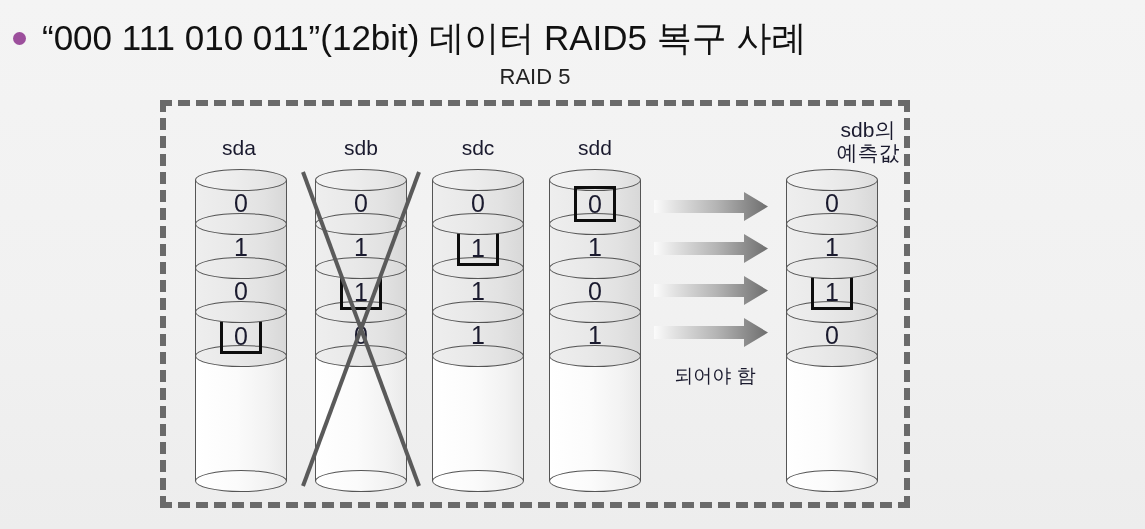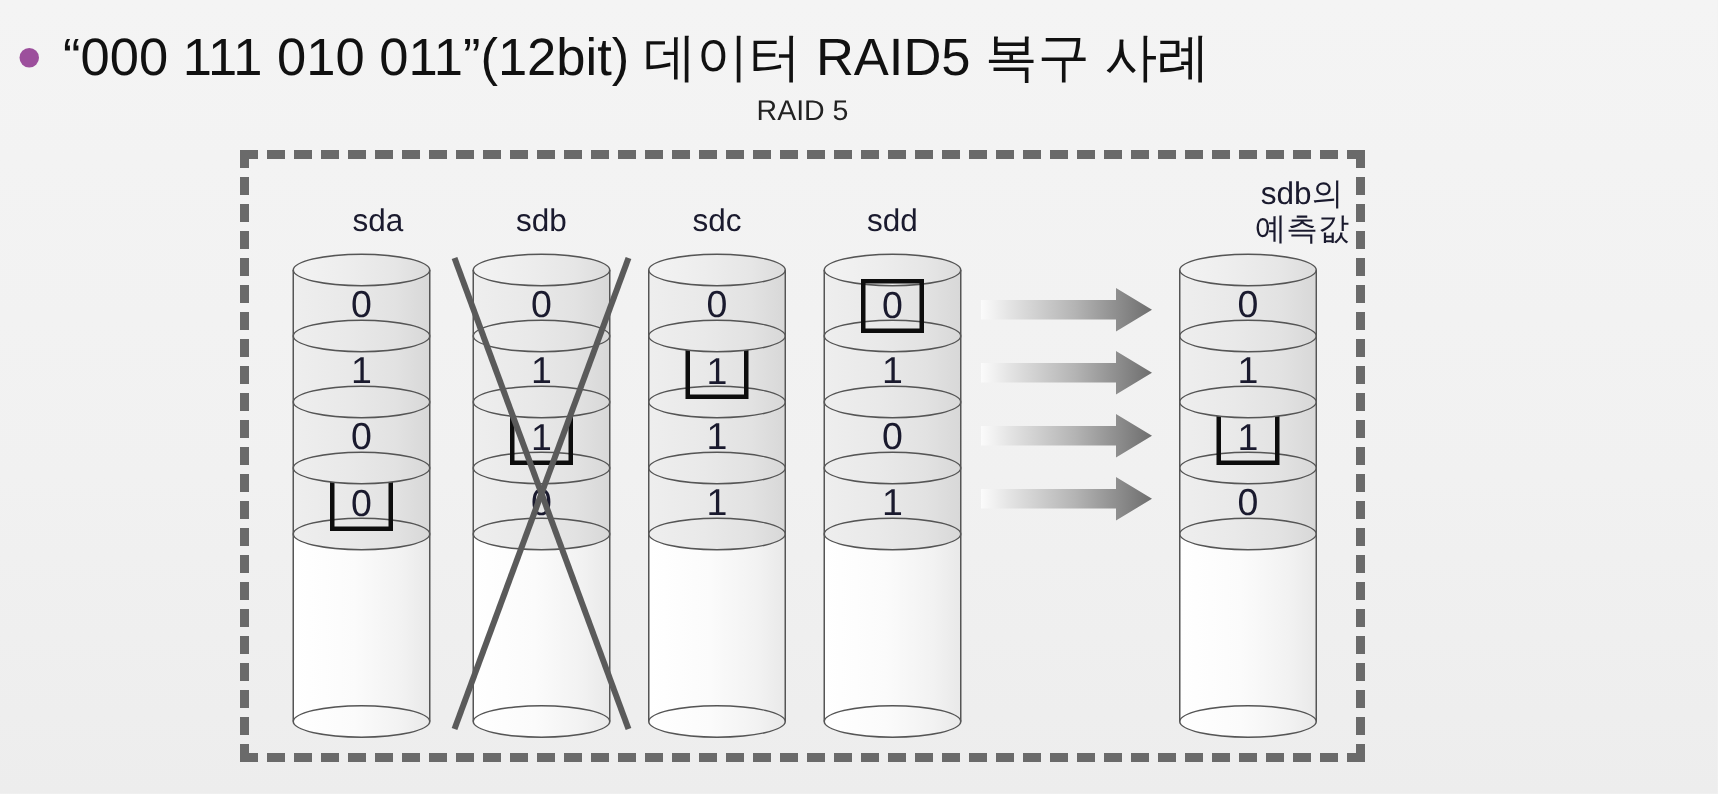--- a/index.html
+++ b/index.html
@@ -43,21 +43,21 @@
     font-weight: 400;
   }
 
   
   .sub-caption {
     position: absolute;
     left: 0;
     top: 64px;
     width: 1070px;
     text-align: center;
-    font-size: 19px;
+    font-size: 22px;
     color: #222;
   }
 
   
   .diagram-frame {
     position: absolute;
     left: 160px;
     top: 100px;
     width: 750px;
     height: 408px;
@@ -191,21 +191,21 @@
 <div class="title-row">
   <div class="bullet-dot"></div>
   <div class="title-text">“000 111 010 011”(12bit) 데이터 RAID5 복구 사례</div>
 </div>
 
 <div class="sub-caption">RAID 5</div>
 
 <div class="diagram-frame"></div>
 
 <div id="disk-layer">
-    <div class="disk-label" style="left: 206px; top: 136px;">
+    <div class="disk-label" style="left: 193px; top: 136px;">
       <div>sda</div>
     </div>
     <div class="cyl" style="left: 195px; top: 0px;">
       <div class="cyl-tail" style="top: 356px; height: 125px;"></div>
       <div class="cyl-tail-bottom" style="top: 470px;"></div>
       <div class="seg" style="top: 312px; z-index: 7;">
         <div class="seg-rect"></div>
         <div class="seg-ellipse"></div>
         <div class="seg-val boxed"><span>0</span></div>
       </div>
@@ -358,13 +358,14 @@
     <g fill="url(#agrad)">
       <path d="M2 8 L92 8 L92 0 L116 14.5 L92 29 L92 21 L2 21 Z"></path>
       <path d="M2 50 L92 50 L92 42 L116 56.5 L92 71 L92 63 L2 63 Z"></path>
       <path d="M2 92 L92 92 L92 84 L116 98.5 L92 113 L92 105 L2 105 Z"></path>
       <path d="M2 134 L92 134 L92 126 L116 140.5 L92 155 L92 147 L2 147 Z"></path>
     </g>
   </svg>
 </div>
 
 <div class="arrow-note">
+  <div>되어야 함</div>
 </div>
 
 </body></html>

